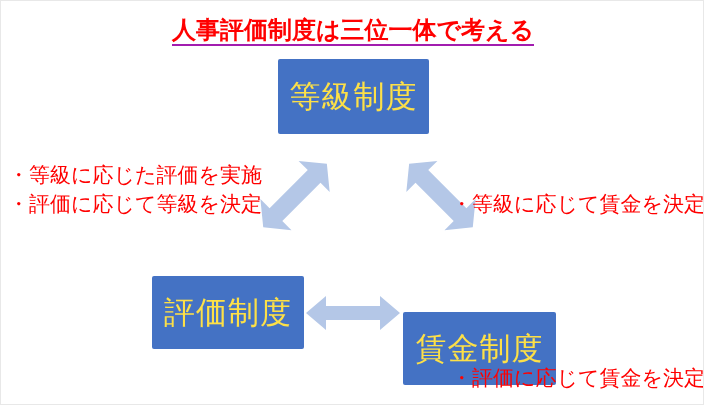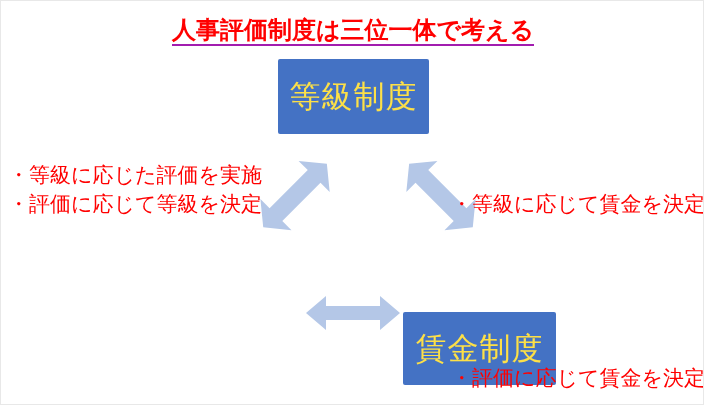--- a/index.html
+++ b/index.html
@@ -119,20 +119,23 @@
 <div id="canvas">
 
   <div class="title">
     <span class="ttext">人事評価制度は三位一体で考える</span>
   </div>
 
   <div class="node" id="node-grade">
     <span>等級制度</span>
   </div>
 
+  <div class="node" id="node-eval">
+    <span>評価制度</span>
+  </div>
 
   <div class="node" id="node-wage">
     <span>賃金制度</span>
   </div>
 
   <svg class="arrow-svg" id="arrow-left-diag" width="110" height="115" viewBox="0 0 110 115">
     <g transform="rotate(-45 55 57.5)">
       <polygon points="10,42 28,20 28,33 82,33 82,20 100,42 82,64 82,51 28,51 28,64" fill="#b4c7e7"></polygon>
     </g>
   </svg>

